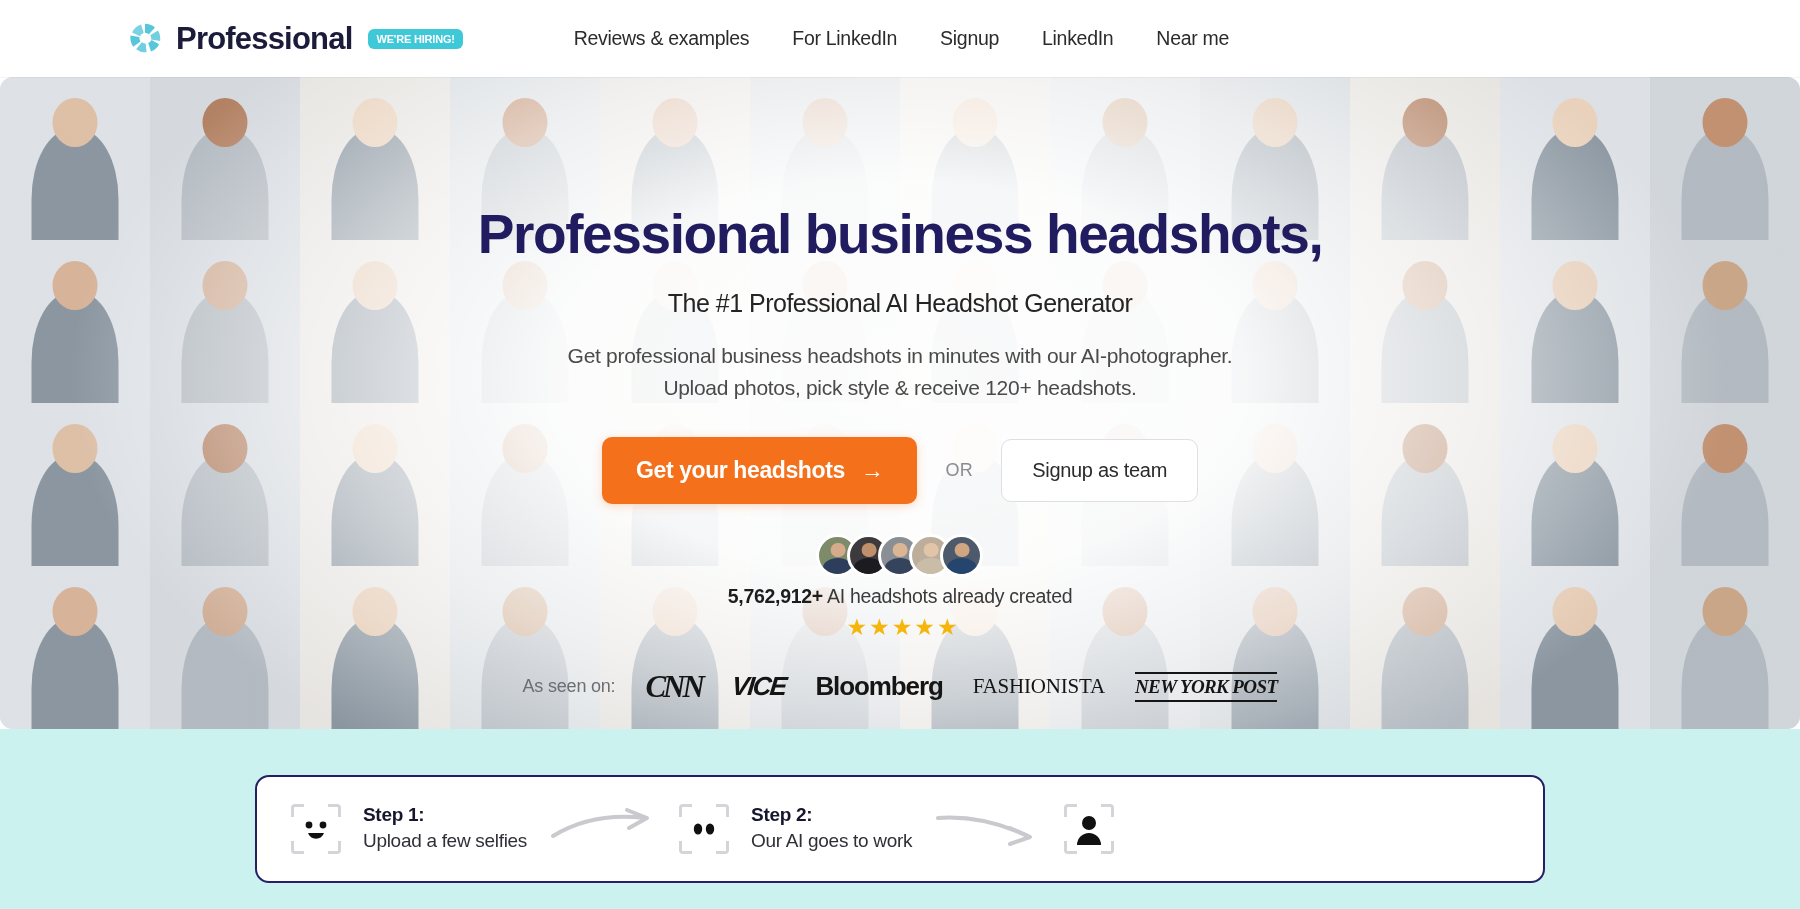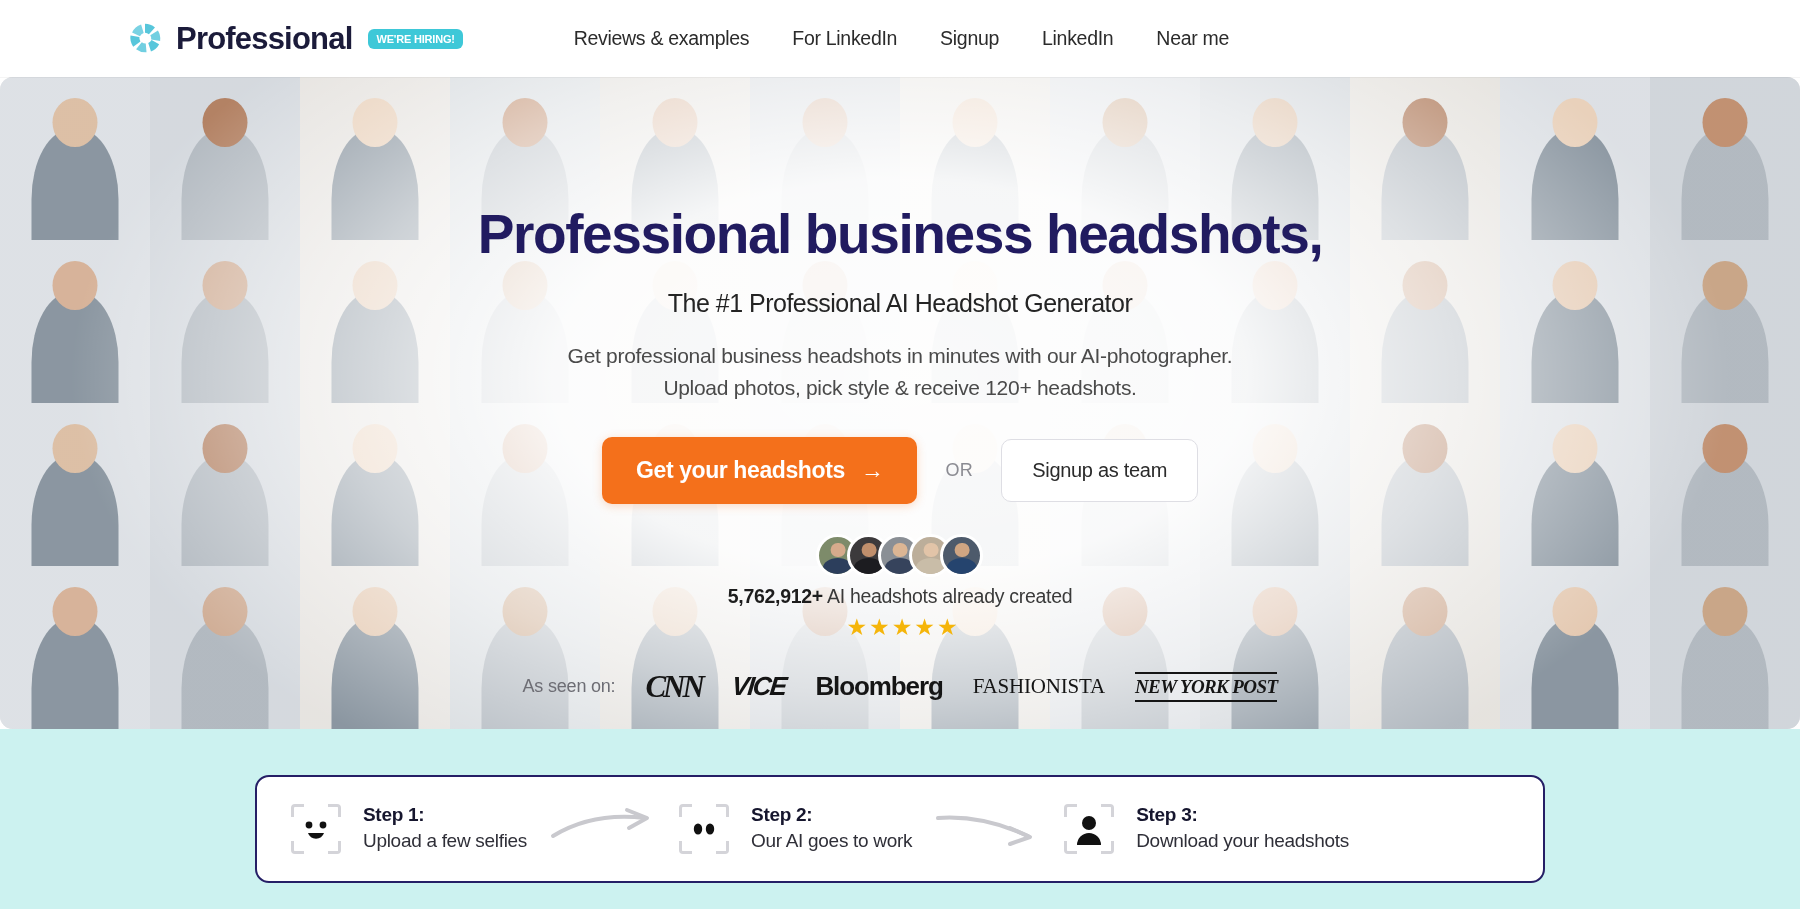--- a/index.html
+++ b/index.html
@@ -523,20 +523,16 @@
       <span class="step-icon">
         <span class="corner c-tl"></span>
           <span class="corner c-tr"></span>
         <span class="corner c-bl"></span>
           <span class="corner c-br"></span>
         <svg viewBox="0 0 50 50" width="50" height="50" style="position:absolute;inset:0;">
           <circle cx="25" cy="19" r="7" fill="#111"></circle>
           <path d="M13 41 a12 12 0 0 1 24 0 z" fill="#111"></path>
         </svg>
       </span>
-      <div>
-        <div class="step-title">Step 3:</div>
-        <div class="step-sub">Download your headshots</div>
-      </div>
     </div>
 
   </div>
 </div>
 
 </body></html>

